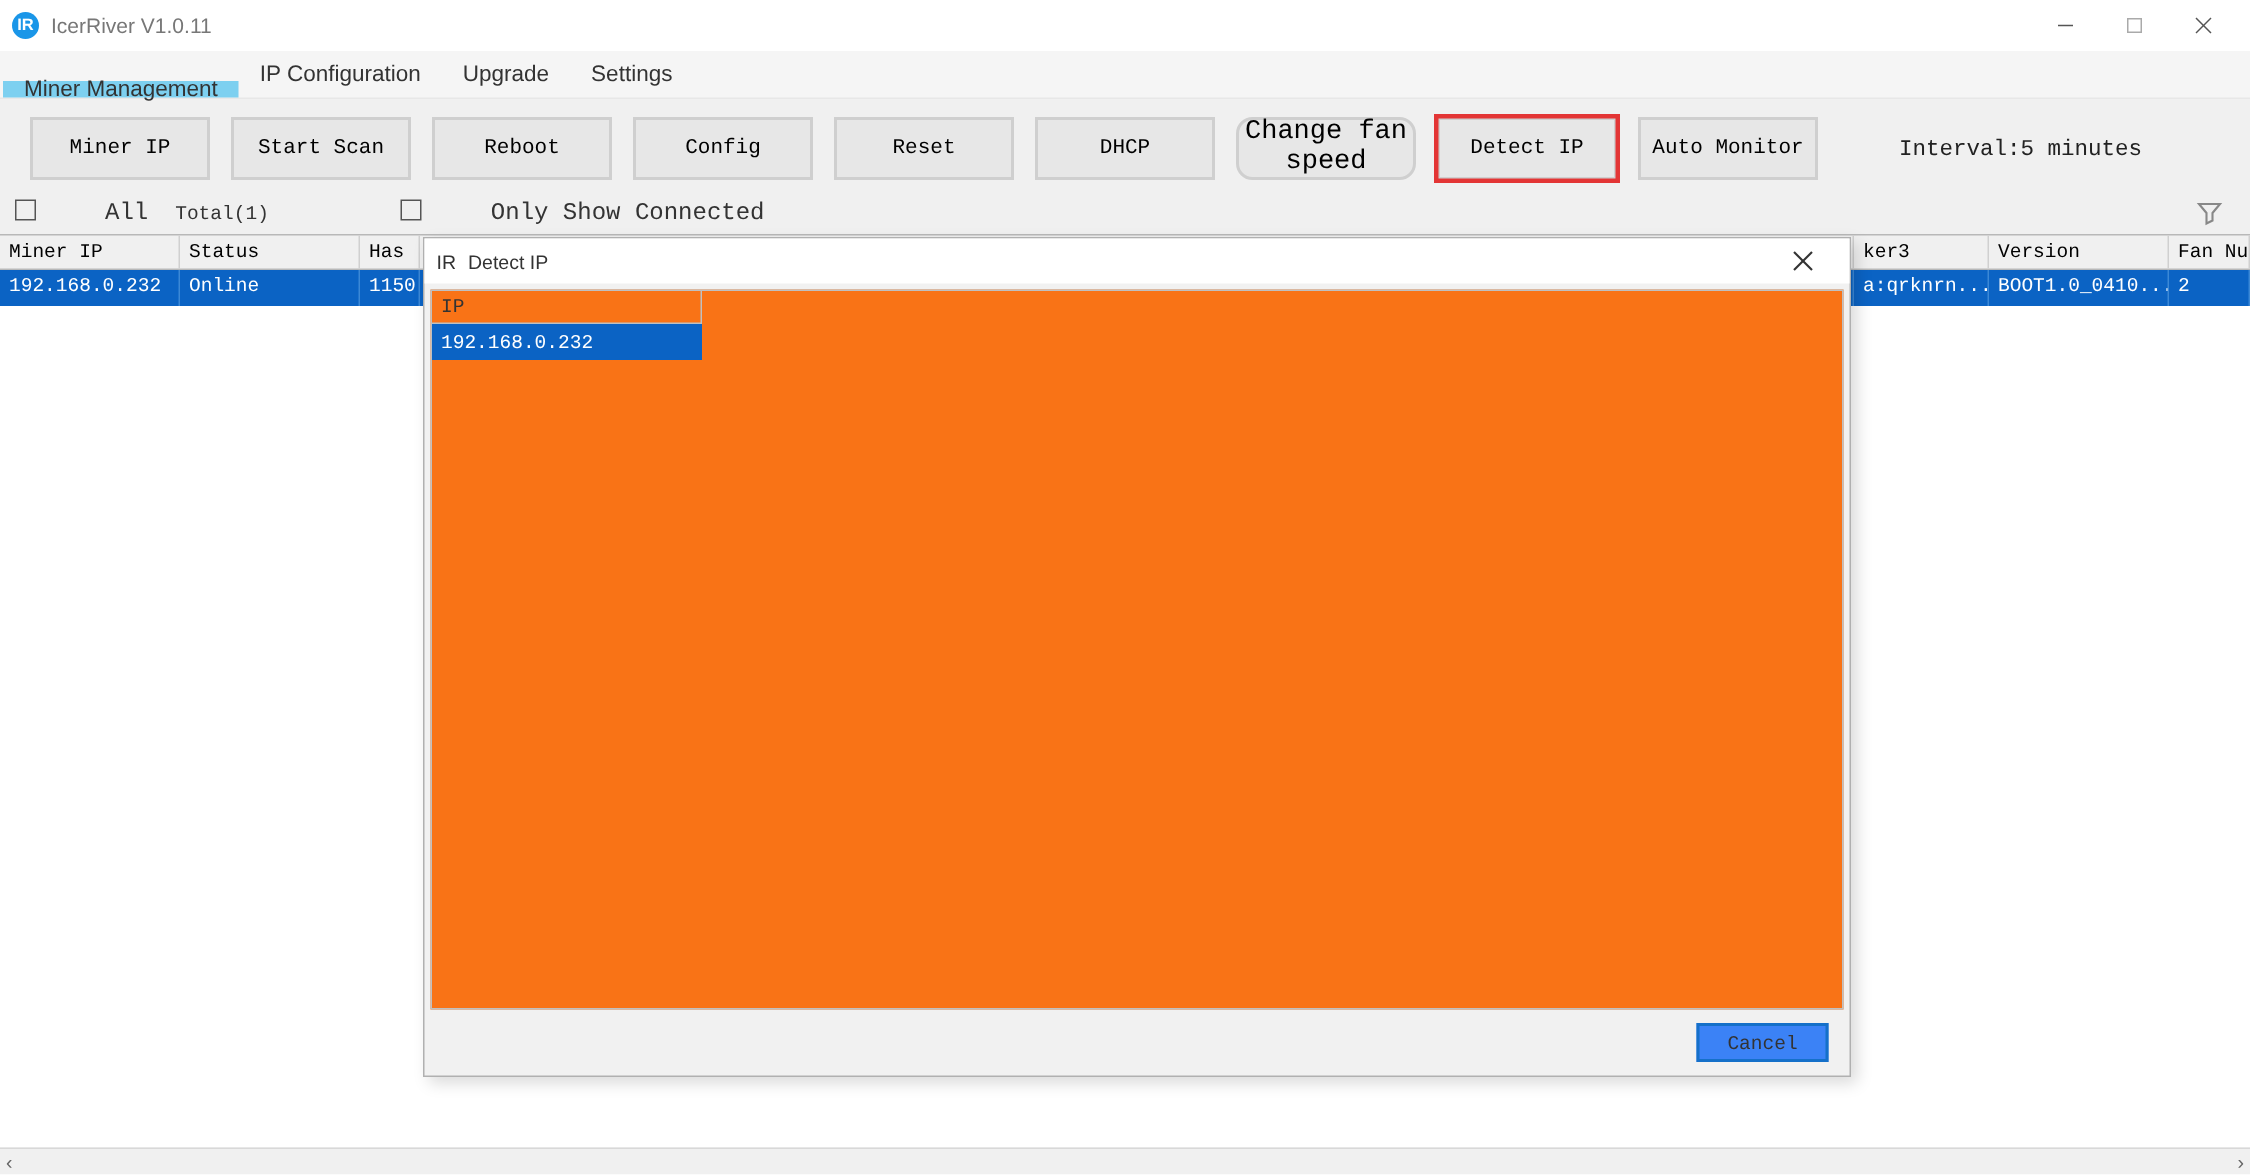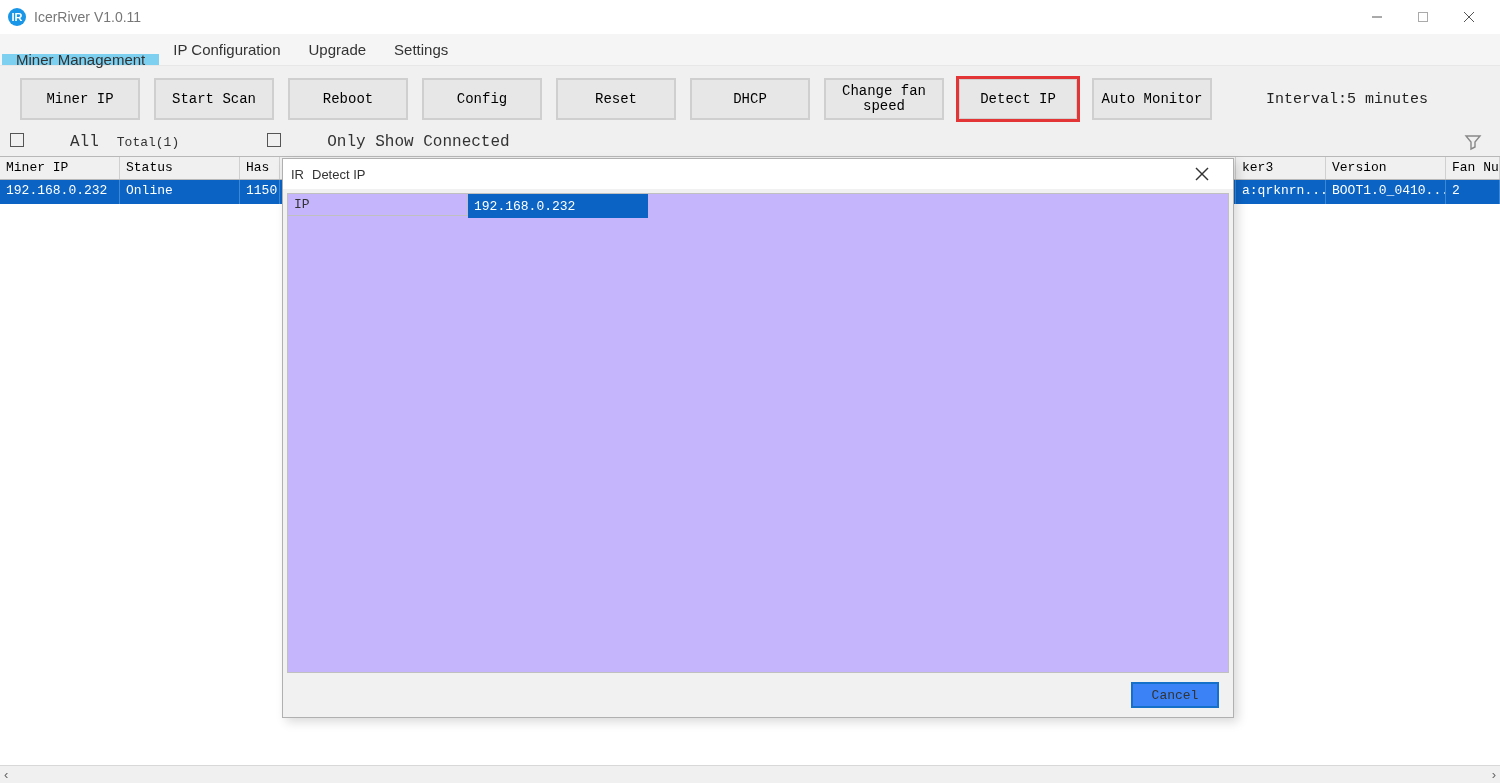--- a/index.html
+++ b/index.html
@@ -71,21 +71,21 @@
     margin-right: 14px;
     background: #e7e7e7;
     border: 2px solid #cfcfcf;
     display: flex;
     align-items: center;
     justify-content: center;
     font-size: 14px;
     color: #000;
     text-align: center;
   }
-  .tool-btn.two-line { line-height: 1.1; font-size: 14px; }
+  .tool-btn.two-line { line-height: 1.1; font-size: 18px; border-radius: 11px; }
   .tool-btn.highlight { outline: 3px solid #e33535; outline-offset: -1px; }
   .interval-label {
     margin-left: 40px;
     font-size: 15px;
     color:#222;
   }
   
   .filterbar {
     height: 28px;
     background:#f0f0f0;
@@ -139,23 +139,23 @@
     height:30px;
     background:#fff;
     display:flex;
     align-items:center;
     padding:0 8px;
   }
   .dlg-title .app-icon{margin-right:8px;}
   .dlg-close{margin-left:auto;font-size:18px;color:#333;width:30px;text-align:center;}
   .dlg-body{
     flex:1; margin:4px 4px 0 4px;
-    background:#c4b5fd;
+    background:#f97316;
     border:1px solid #c0c0c0;
-    display:flex; flex-direction:row;
+    display:flex; flex-direction:column;
     overflow:hidden;
   }
   .dlg-list-header{
     width:180px; height:22px;
     border-right:1px solid #c0c0c0;
     border-bottom:1px solid #c0c0c0;
     display:flex;align-items:center;
     padding:0 6px; font-size:13px;
   }
   .dlg-list-row{

